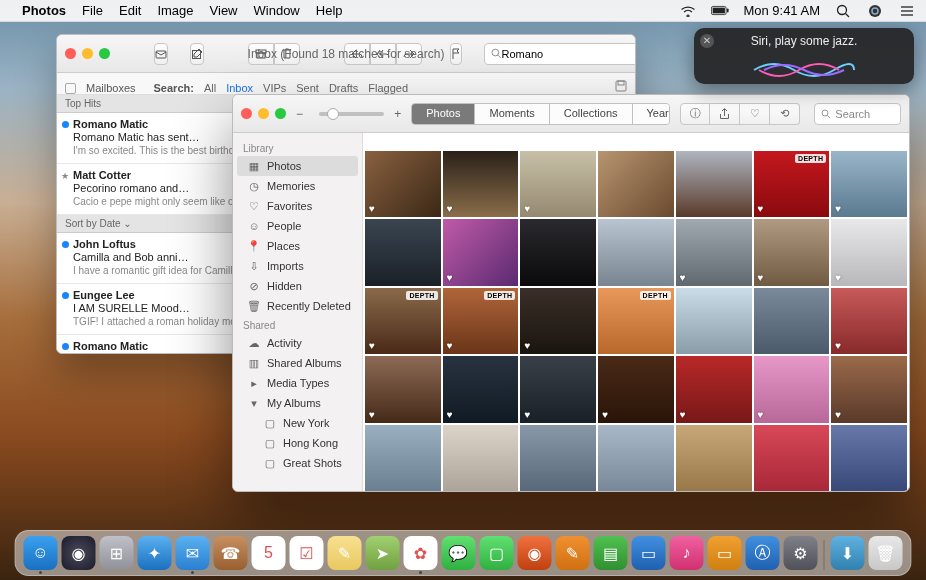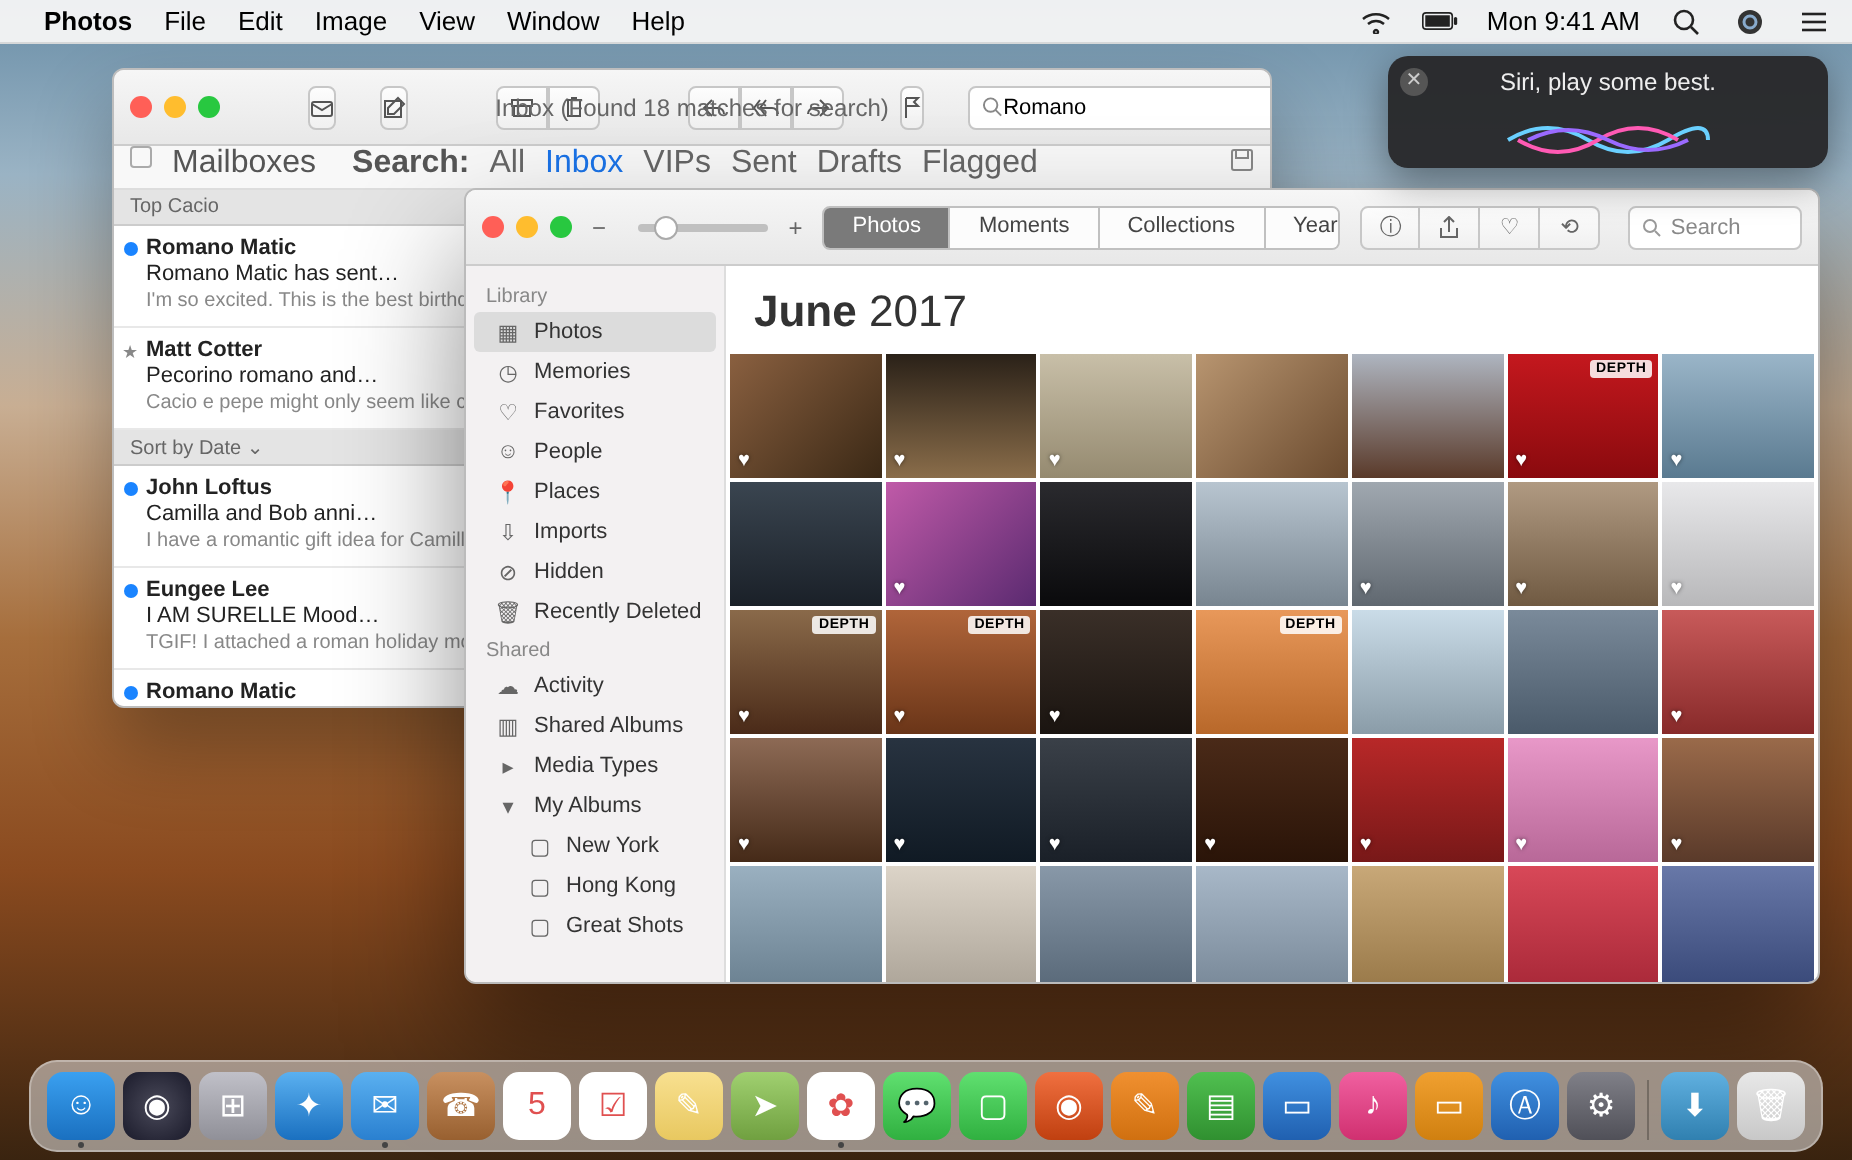--- a/index.html
+++ b/index.html
@@ -27,21 +27,21 @@
 .tl-close { background: #ff5f57; } .tl-min { background: #ffbd2e; } .tl-max { background: #28c840; }
 .mail .title-text { position: absolute; left: 0; right: 0; text-align: center; font-size: 12px; color: #666; pointer-events: none; }
 .mail .tb-btn { width: 26px; height: 22px; border: 1px solid #c7c7c7; border-radius: 4px; background: linear-gradient(#fdfdfd,#f0f0f0); display: inline-flex; align-items: center; justify-content: center; font-size: 11px; color: #555; }
 .mail .tb-group { display: flex; }
 .mail .tb-group .tb-btn { border-radius: 0; }
 .mail .tb-group .tb-btn:first-child { border-radius: 4px 0 0 4px; }
 .mail .tb-group .tb-btn:last-child { border-radius: 0 4px 4px 0; }
 .mail .search { margin-left: auto; width: 180px; height: 22px; border: 1px solid #c7c7c7; border-radius: 4px; background: #fff; display: flex; align-items: center; padding: 0 6px; font-size: 11px; color: #333; }
 .mail .search input { border: none; outline: none; flex: 1; font-size: 11px; }
 .mail .clear { width: 14px; height: 14px; border-radius: 50%; background: #bbb; color: #fff; font-size: 9px; display: flex; align-items: center; justify-content: center; }
-.mail .filterbar { height: 22px; background: #f8f8f8; border-bottom: 1px solid #ddd; display: flex; align-items: flex-start; padding: 0 8px; font-size: 16px; gap: 10px; color: #555; }
+.mail .filterbar { height: 22px; background: #f8f8f8; border-bottom: 1px solid #ddd; display: flex; align-items: flex-end; padding: 0 8px; font-size: 11px; gap: 10px; color: #555; }
 .mail .filterbar .chk { width: 11px; height: 11px; border: 1px solid #aaa; border-radius: 2px; }
 .mail .filterbar .pill { color: #666; }
 .mail .filterbar .pill.active { color: #1a73e8; font-weight: 500; }
 .mail .tophits { height: 18px; background: #e4e4e4; border-bottom: 1px solid #ccc; font-size: 10px; color: #666; padding: 2px 8px; display: flex; align-items: center; justify-content: space-between; }
 .mail .list { flex: 1; overflow: hidden; background: #fff; }
 .mail .msg { padding: 5px 8px 6px 16px; border-bottom: 1px solid #e8e8e8; font-size: 11px; position: relative; }
 .mail .msg .sender { font-weight: 600; color: #222; }
 .mail .msg .time { float: right; color: #888; font-size: 10px; }
 .mail .msg .subject { color: #222; font-size: 11px; margin-top: 1px; }
 .mail .msg .mbox { float: right; color: #999; font-size: 10px; }
@@ -130,21 +130,21 @@
           <line x1="1" y1="2" x2="13" y2="2" stroke="#222" stroke-width="1.3"></line>
           <line x1="1" y1="6" x2="13" y2="6" stroke="#222" stroke-width="1.3"></line>
           <line x1="1" y1="10" x2="13" y2="10" stroke="#222" stroke-width="1.3"></line>
         </svg>
       </span>
   </div>
 </div>
 
 <div class="siri">
   <div class="close">✕</div>
-  <div>Siri, play some best.</div>
+  <div>Siri, play some jazz.</div>
   <svg class="wave" viewBox="0 0 220 20">
     <path d="M60 10 Q80 -2 100 10 T140 10 T160 10" stroke="#6ad0ff" stroke-width="2" fill="none"></path>
     <path d="M65 10 Q85 22 105 10 T145 10" stroke="#ff5ab4" stroke-width="2" fill="none"></path>
     <path d="M70 10 Q90 0 110 10 T150 10" stroke="#9a6aff" stroke-width="2" fill="none"></path>
   </svg>
 </div>
 
 <div class="mail">
   <div class="titlebar">
     <div class="traffic">
@@ -221,21 +221,21 @@
     <span class="pill">VIPs</span>
     <span class="pill">Sent</span>
     <span class="pill">Drafts</span>
     <span class="pill">Flagged</span>
     <span style="margin-left:auto"><svg width="12" height="12" viewBox="0 0 12 12">
           <rect x="1" y="1" width="10" height="10" rx="1" stroke="#888" fill="none"></rect>
           <rect x="3" y="1" width="6" height="4" stroke="#888" fill="none"></rect>
         </svg></span>
   </div>
   <div class="tophits">
-    <span>Top Cacio</span>
+    <span>Top Hits</span>
     <span>⌃</span>
   </div>
   <div class="list" id="mail-list-top">
       <div class="msg">
         <span class="dot"></span>
         <span class="time">9:28AM</span>
         <div class="sender">Romano Matic</div>
         <span class="mbox">Inbox - iCloud</span>
         <div class="subject">Romano Matic has sent…</div>
         <div class="preview">I'm so excited. This is the best birthday present ever! Looking forward to finally…</div>
@@ -374,21 +374,20 @@
           <span>Hong Kong</span>
         </div>
         <div class="sb-item sub">
           <span class="sb-icon">▢</span>
           <span>Great Shots</span>
         </div>
         <div class="sb-item sub"></div>
       </div>
     <div class="main">
       <div class="main-head">
-        <h1><b>June</b> <span>2017</span></h1>
       </div>
       <div class="grid" id="photos-grid">
           <div class="thumb" style="background: linear-gradient(135deg, rgb(138, 96, 64), rgb(58, 40, 21));">
             <span class="heart">♥</span>
           </div>
           <div class="thumb" style="background: linear-gradient(rgb(42, 33, 24), rgb(138, 109, 74));">
             <span class="heart">♥</span>
           </div>
           <div class="thumb" style="background: linear-gradient(rgb(200, 191, 168), rgb(149, 138, 112));">
             <span class="heart">♥</span>

